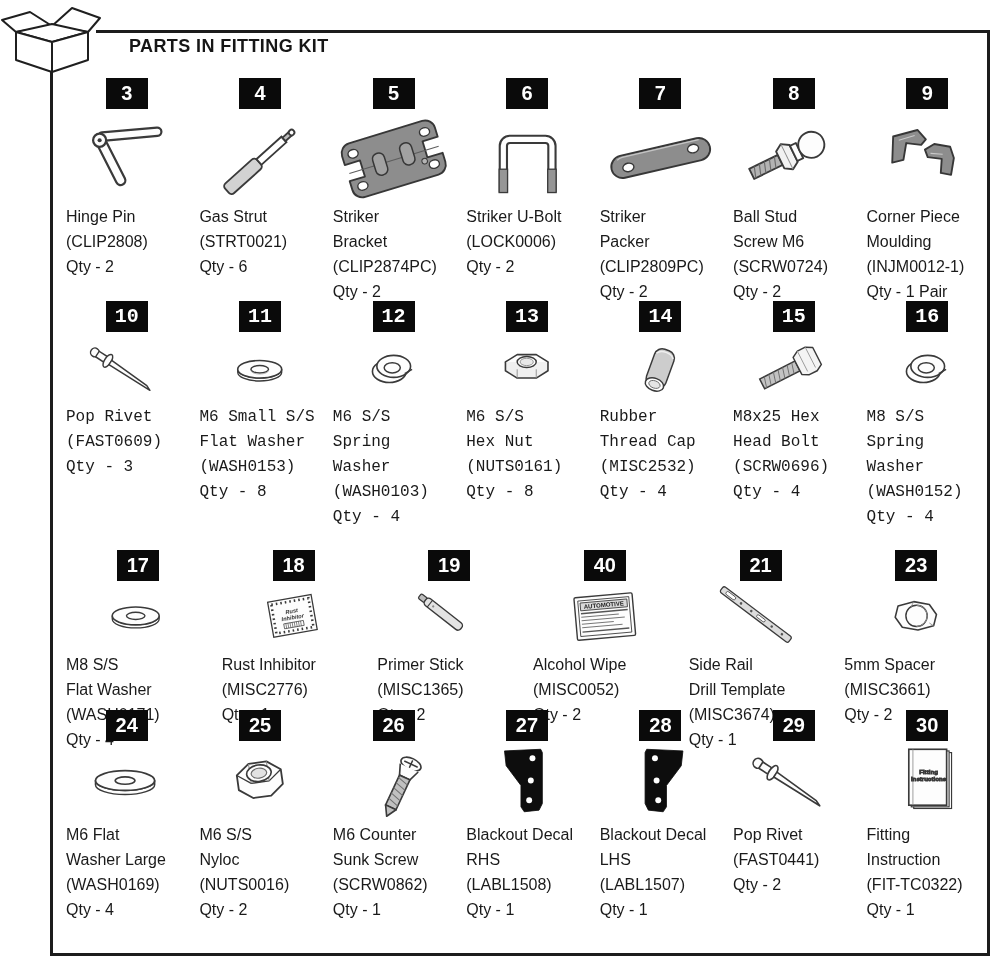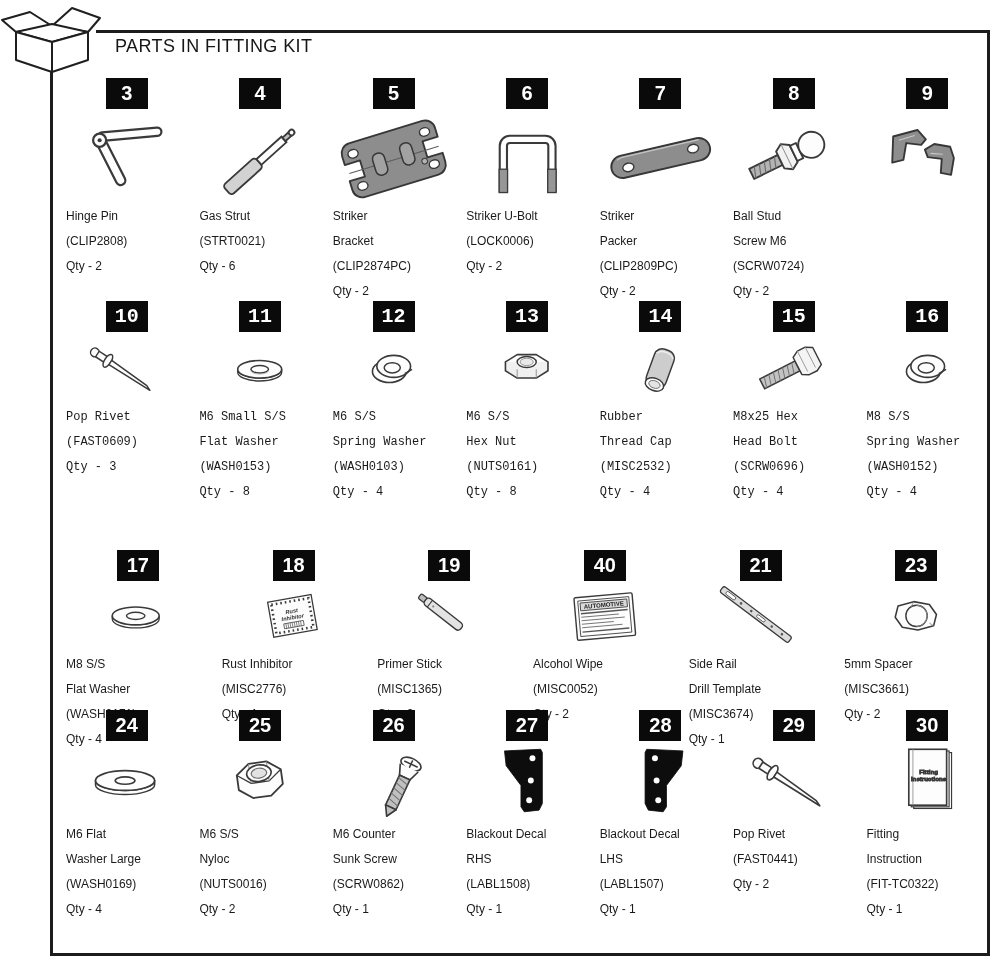--- a/index.html
+++ b/index.html
@@ -6,42 +6,42 @@
   body{
     width:1000px;height:968px;position:relative;background:#fff;
     font-family:"Liberation Sans",sans-serif;color:#161616;overflow:hidden;
   }
   svg{font-family:"Liberation Sans",sans-serif;}
   .frame{
     position:absolute;left:50px;top:30px;width:940px;height:926px;
     border:3px solid #1c1c1c;box-sizing:border-box;
   }
   .page-title{
-    position:absolute;left:115px;top:36px;font-size:18px;font-weight:normal;
+    position:absolute;left:129px;top:36px;font-size:18px;font-weight:bold;
     letter-spacing:0.4px;
   }
   .box-icon{position:absolute;left:0;top:0;width:106px;height:80px;}
   .row{position:absolute;left:58px;width:934px;display:flex;}
   .row1{top:78px;}
   .row2{top:301px;font-family:Liberation Mono, monospace;}
   .row3{top:526px;margin-top:24px;}
   .row4{top:710px;}
   .cell{flex:1 1 0;position:relative;padding:0 4px 0 8px;box-sizing:border-box;}
   .badge{
     width:42px;height:31px;background:#0a0a0a;color:#fff;font-weight:bold;
     font-size:20px;display:flex;align-items:center;justify-content:center;
     margin:0 auto 5px auto;position:relative;z-index:2;
   }
   .art{height:88px;width:100%;display:flex;align-items:center;justify-content:center;}
   .art svg{width:100%;height:100%;}
   .row2 .art{height:66px;}
   .row3 .art{height:64px;}
   .row4 .art{height:74px;}
   .label{
-    font-size:12px;line-height:25px;white-space:pre-line;margin-top:2px;
+    font-size:16px;line-height:25px;white-space:pre-line;margin-top:2px;
     color:#1a1a1a;
   }
 </style>
 </head>
 <body>
 
 <div class="frame"></div>
 
 <div class="page-title">PARTS IN FITTING KIT</div>
 
@@ -183,20 +183,24 @@
     <div class="art">
           <svg viewBox="0 0 130 90" preserveAspectRatio="xMidYMid meet">
             <g fill="#8d8d8d" stroke="#373737" stroke-width="2" stroke-linejoin="round">
               <path d="M28,22 l26,-7 l9,10 l-5,6 l-16,-2 l-3,18 l-12,3 z"></path>
               <path d="M62,36 l10,-6 l17,3 l4,12 l-3,18 l-11,-2 l1,-15 l-15,-2 z"></path>
               <path d="M34,26 l17,-5" fill="none" stroke="#c9c9c9" stroke-width="1.2"></path>
               <path d="M68,40 l13,1" fill="none" stroke="#c9c9c9" stroke-width="1.2"></path>
             </g>
           </svg>
         </div>
+    <div class="label">Corner Piece
+Moulding
+(INJM0012-1)
+Qty - 1 Pair</div>
   </div>
     </div>
     <div class="row row2">
       <div class="cell">
     <div class="badge">
       <span>10</span>
     </div>
     <div class="art">
           <svg viewBox="0 0 130 90" preserveAspectRatio="xMidYMid meet">
             <g transform="translate(20,20) rotate(33)" fill="#fdfdfd" stroke="#3a3a3a" stroke-width="2" stroke-linejoin="round">

